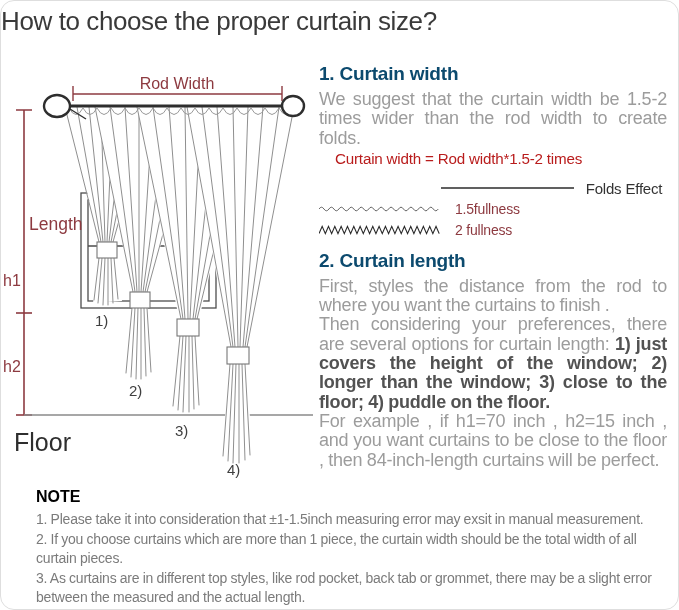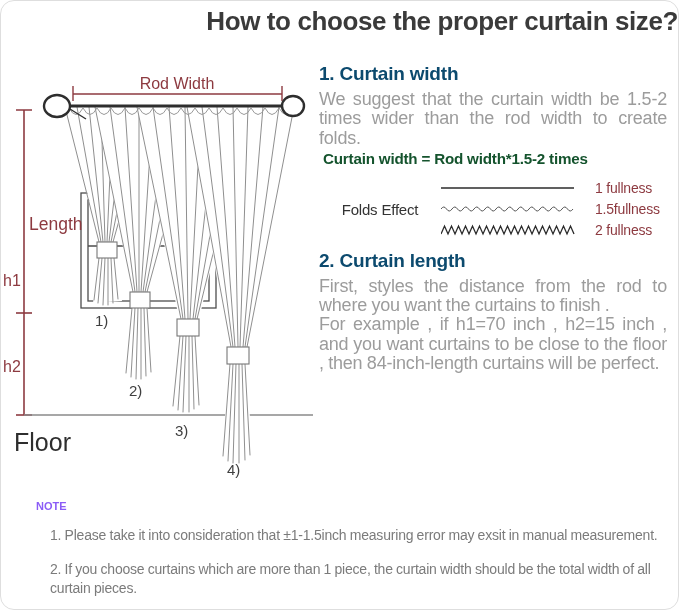--- a/index.html
+++ b/index.html
@@ -2,49 +2,49 @@
 <html><head>
 <meta charset="utf-8">
 <style>
   html,body{margin:0;padding:0;background:#fff;}
   .canvas{
     position:relative;width:677px;height:608px;background:#fff;
     border:1px solid #dedede;border-radius:14px;overflow:hidden;
     font-family:"Liberation Sans","DejaVu Sans",sans-serif;color:#3c3c3c;
   }
   .title{
-    position:absolute;top:5px;left:0;right:0;text-align:right;
-    font-size:26px;font-weight:700;color:#3a3a3a;letter-spacing:-0.4px;
+    position:absolute;top:5px;left:0;right:0;text-align:left;
+    font-size:26px;font-weight:400;color:#3a3a3a;letter-spacing:-0.4px;
   }
   .diagram{position:absolute;left:0;top:57px;width:320px;height:435px;}
   .rightcol{position:absolute;left:318px;top:62px;width:348px;}
   .sec-heading{font-size:19px;font-weight:600;color:#0c4a6e;margin:0 0 5px 0;letter-spacing:-0.2px;}
   .body-p{
     font-size:18px;line-height:19.3px;color:#9c9c9c;text-align:justify;
     margin:0;letter-spacing:-0.2px;word-spacing:-0.4px;
   }
   .formula-p{
-    font-size:15.2px;line-height:20px;color:#14532d;font-weight:700;
-    margin:1px 0 2px 4px;letter-spacing:-0.2px;
+    font-size:15.2px;line-height:20px;color:#b91c1c;font-weight:400;
+    margin:1px 0 2px 16px;letter-spacing:-0.2px;
   }
   .inline-bold{color:#525252;font-weight:600;}
   .folds{
     display:grid;grid-template-columns:122px 140px auto;align-items:center;
     margin-top:9px;
   }
   .folds > *{min-height:21px;display:flex;align-items:center;}
   .folds-label{font-size:15px;color:#333;justify-content:center;letter-spacing:-0.2px;}
   .fullness-label{font-size:14px;color:#8d3a40;padding-left:14px;letter-spacing:-0.2px;}
   .fold-line-cell{justify-content:flex-start;}
   .sec2-heading{margin-top:9px;}
   .gap-top{}
   .note-block{position:absolute;left:35px;top:487px;width:641px;}
-  .note-heading{font-size:11px;font-weight:600;color:#8b5cf6;margin:12px 0 4px 0;}
+  .note-heading{font-size:16px;font-weight:600;color:#000000;margin:0 0 4px 0;}
   .note-item{
-    font-size:14px;line-height:19.6px;color:#7b7b7b;margin:14px;
+    font-size:14px;line-height:19.6px;color:#7b7b7b;margin:0;
     letter-spacing:-0.2px;word-spacing:-0.4px;
   }
   svg text{font-family:"Liberation Sans","DejaVu Sans",sans-serif;}
   .red-text{fill:#8d3a40;}
 </style>
 </head>
 <body>
 
 <div class="canvas">
 
@@ -195,43 +195,44 @@
     <p class="body-p">We suggest that the curtain width be 1.5-2 times wider than the rod width to create folds.</p>
     <p class="formula-p">Curtain width = Rod width*1.5-2 times</p>
 
     <div class="folds">
       <div></div>
       <div class="fold-line-cell">
         <svg width="135" height="14" viewBox="0 0 135 14">
           <line x1="0" y1="7" x2="133" y2="7" stroke="#2b2b2b" stroke-width="1.6"></line>
         </svg>
       </div>
-      <div class="fullness-label">1 fullness</div>
 
       <div class="folds-label">Folds Effect</div>
       <div class="fold-line-cell">
         <svg width="135" height="14" viewBox="0 0 135 14">
           <path fill="none" stroke="#555" stroke-width="1" d="M0 7 Q2.75 3 5.5 7 T11 7 T16.5 7 T22 7 T27.5 7 T33 7 T38.5 7 T44 7 T49.5 7 T55 7 T60.5 7 T66 7 T71.5 7 T77 7 T82.5 7 T88 7 T93.5 7 T99 7 T104.5 7 T110 7 T115.5 7 T121 7 T126.5 7 T132 7"></path>
         </svg>
       </div>
       <div class="fullness-label">1.5fullness</div>
 
       <div></div>
       <div class="fold-line-cell">
         <svg width="135" height="14" viewBox="0 0 135 14">
           <polyline fill="none" stroke="#2b2b2b" stroke-width="1.3" points="0,11 3.5,3 7,11 10.5,3 14,11 17.5,3 21,11 24.5,3 28,11 31.5,3 35,11 38.5,3 42,11 45.5,3 49,11 52.5,3 56,11 59.5,3 63,11 66.5,3 70,11 73.5,3 77,11 80.5,3 84,11 87.5,3 91,11 94.5,3 98,11 101.5,3 105,11 108.5,3 112,11 115.5,3 119,11 122.5,3 126,11 129.5,3 133,11"></polyline>
         </svg>
       </div>
       <div class="fullness-label">2 fullness</div>
     </div>
 
     <div class="sec-heading sec2-heading">2. Curtain length</div>
     <p class="body-p">First, styles the distance from the rod to where you want the curtains to finish .</p>
+    <p class="body-p"><span>Then considering your preferences, there are several options for curtain length: </span><span class="inline-bold">1) just covers the height of the window; 2) longer than the window; 3) close to the floor; 4) puddle on the floor.</span></p>
     <p class="body-p gap-top">For example , if h1=70 inch , h2=15 inch , and you want curtains to be close to the floor , then 84-inch-length curtains will be perfect.</p>
   </div>
 
   <div class="note-block">
     <div class="note-heading">NOTE</div>
     <p class="note-item">1. Please take it into consideration that ±1-1.5inch measuring error may exsit in manual measurement.</p>
     <p class="note-item">2. If you choose curtains which are more than 1 piece, the curtain width should be the total width of all curtain pieces.</p>
+    <p class="note-item">3. As curtains are in different top styles, like rod pocket, back tab or grommet, there may be a slight error between the measured and the actual length.</p>
   </div>
 
 </div>
 
 </body></html>

